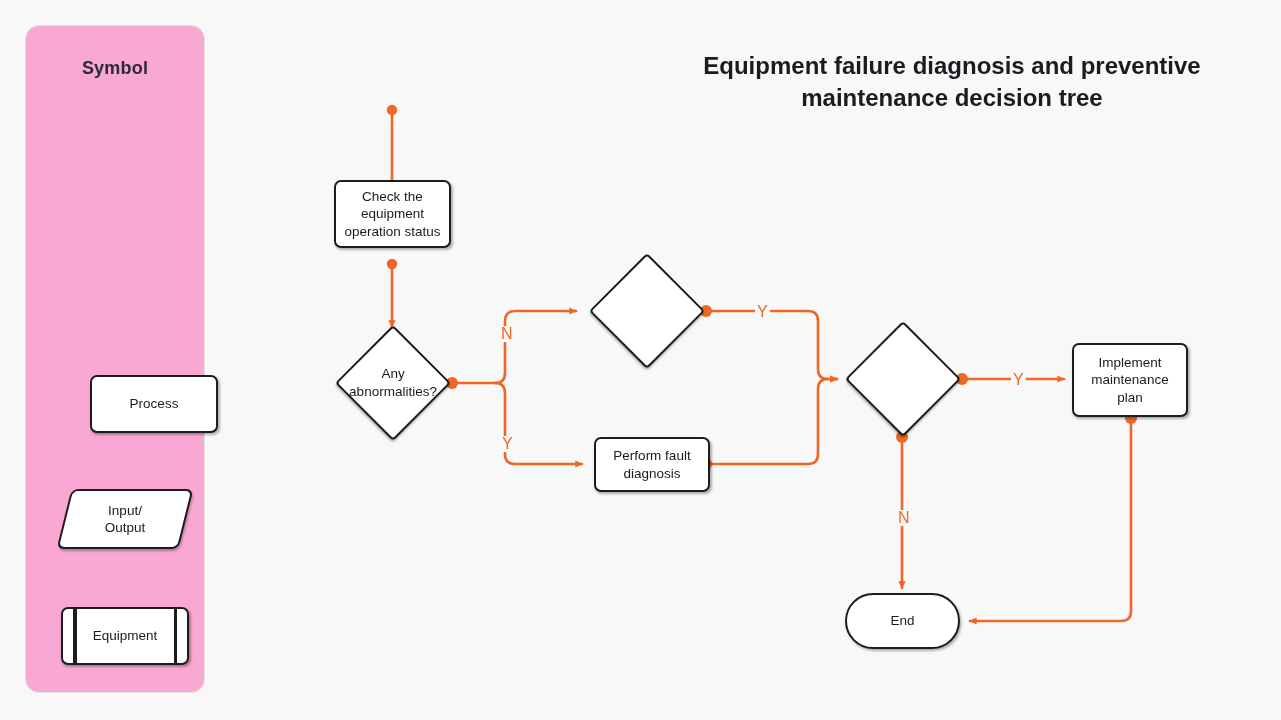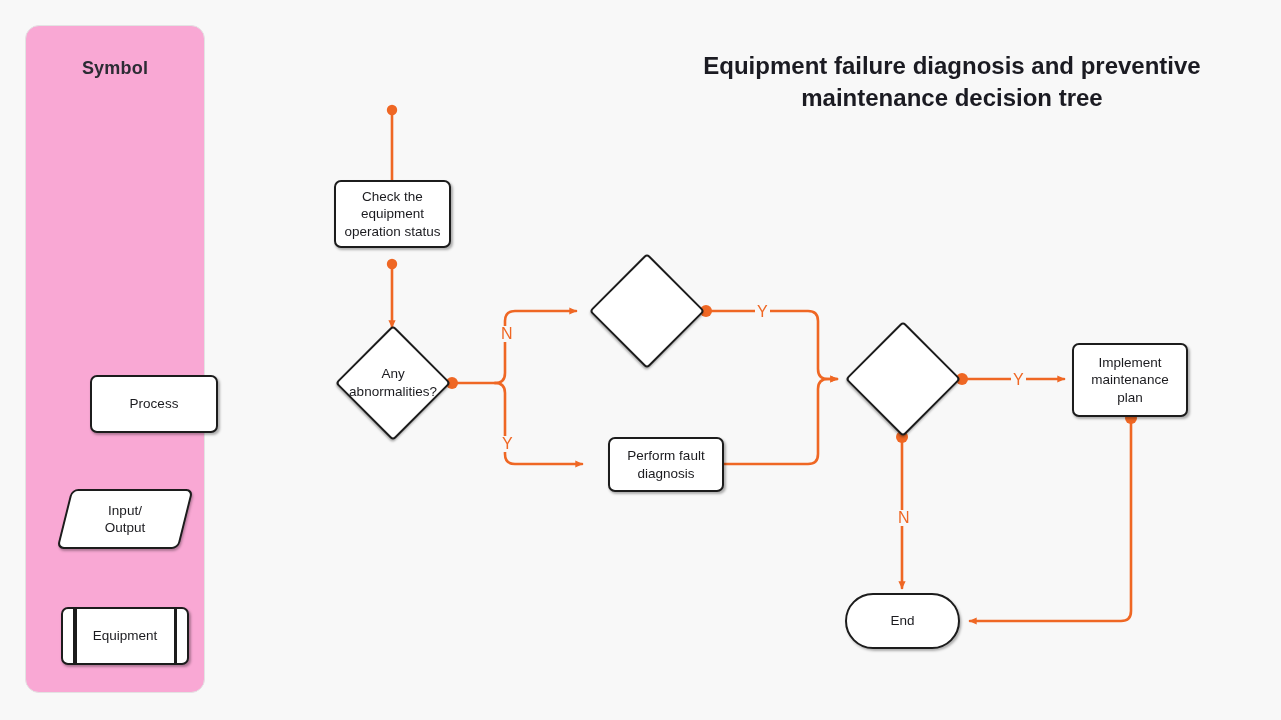--- a/index.html
+++ b/index.html
@@ -245,21 +245,21 @@
 
   <div class="shp-diamond" style="left:334px; top:325px; width:118px; height:116px;">
     <div class="dia-body" style="width:82px; height:82px;"></div>
     <span class="dia-label" style="width:78px; left:20px;">Any abnormalities?</span>
   </div>
 
   <div class="shp-diamond" style="left:588px; top:253px; width:118px; height:116px;">
     <div class="dia-body" style="width:82px; height:82px;"></div>
   </div>
 
-  <div class="shp-rect" style="left:608px; top:437px; width:116px; height:55px;">
+  <div class="shp-rect" style="left:594px; top:437px; width:116px; height:55px;">
     <span class="node-label">Perform fault diagnosis</span>
   </div>
 
   <div class="shp-diamond" style="left:843px; top:321px; width:119px; height:116px;">
     <div class="dia-body" style="width:82px; height:82px;"></div>
   </div>
 
   <div class="shp-rect" style="left:1072px; top:343px; width:116px; height:74px;">
     <span class="node-label">Implement maintenance plan</span>
   </div>

